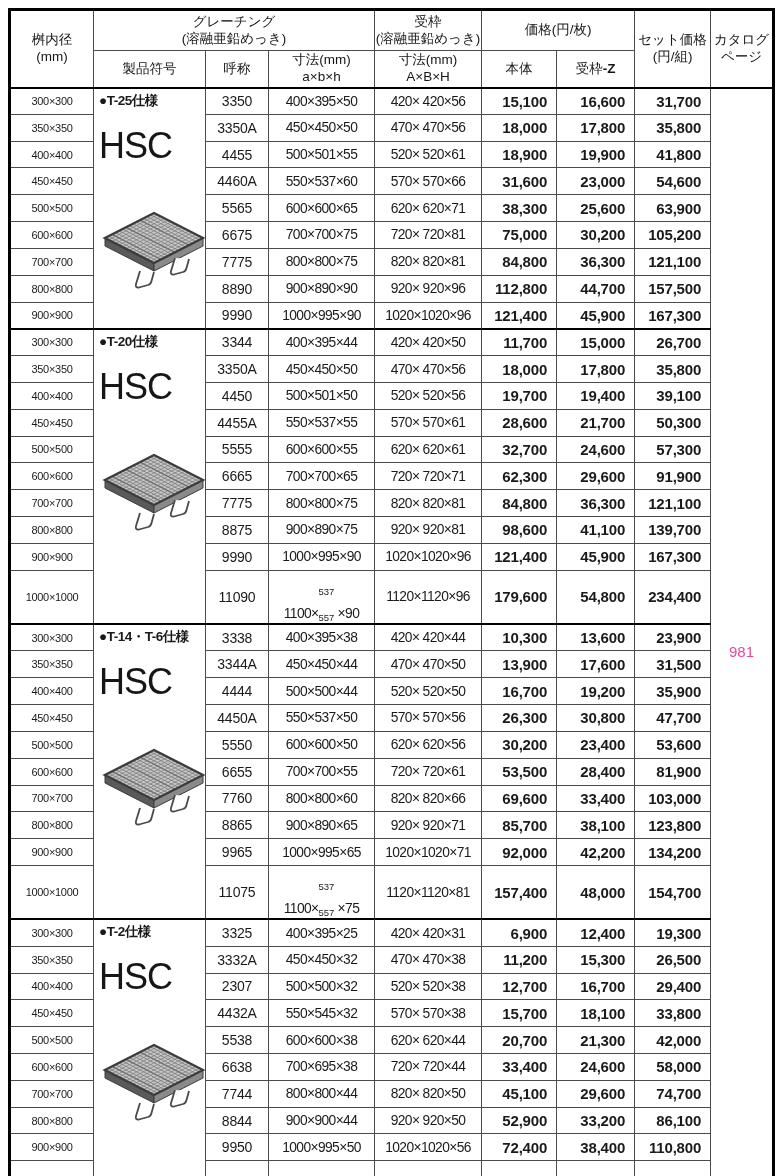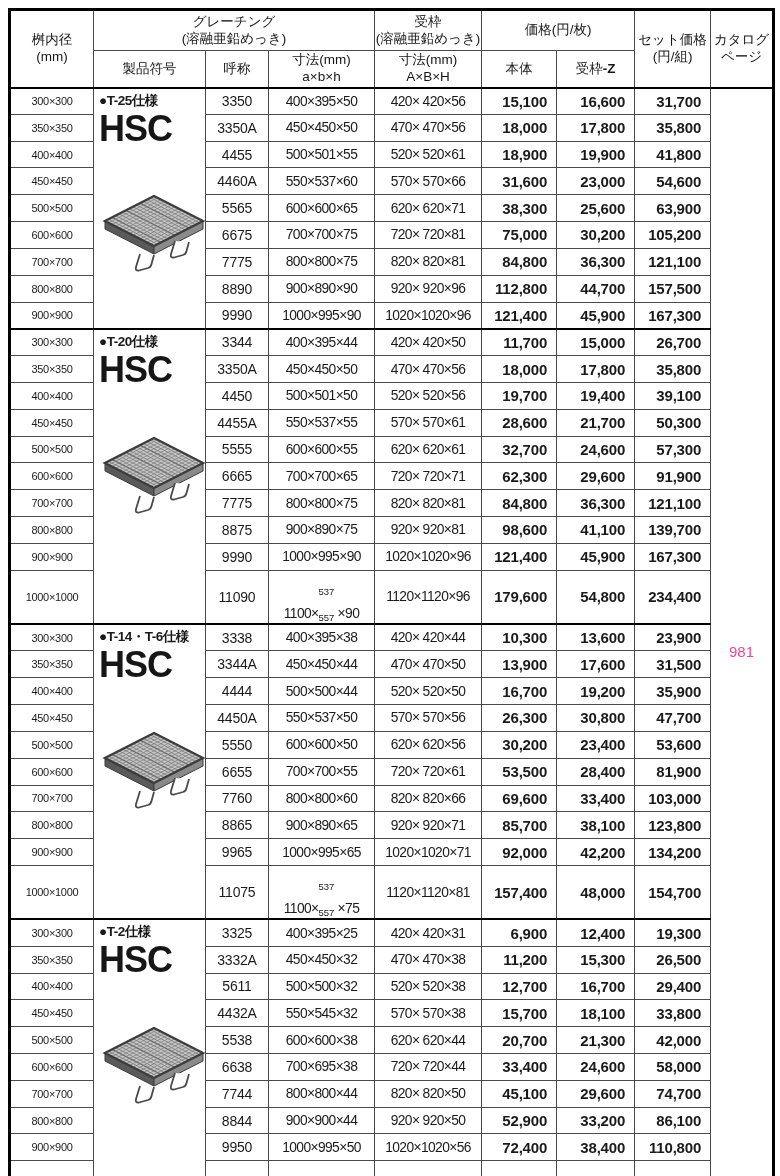--- a/index.html
+++ b/index.html
@@ -30,21 +30,21 @@
   thead th.grp-bottom{border-bottom:1px solid #4a4a4a;}
   tbody tr{height:26.82px;}
   tbody tr.section-start td{border-top:2.2px solid #000;}
   td.c-size{font-size:11px;text-align:center;letter-spacing:-0.3px;white-space:nowrap;}
   td.c-name{font-size:14px;text-align:center;letter-spacing:-0.2px;}
   td.c-dim{font-size:13.8px;text-align:center;letter-spacing:-0.6px;white-space:pre;}
   td.c-price{font-size:15px;font-weight:bold;text-align:right;padding-right:9px;letter-spacing:-0.2px;white-space:nowrap;}
   td.catalog-cell{font-size:15px;text-align:center;vertical-align:middle;color:#ec4899;}
   td.spec-cell{vertical-align:top;padding:3px 0 0 5px;}
   .spec-label{font-size:13.5px;font-weight:bold;letter-spacing:-0.5px;white-space:nowrap;}
-  .brand{font-size:36px;font-weight:bold;line-height:1.02;letter-spacing:-1px;margin-top:1px;color:#161616;}
+  .brand{font-size:36px;font-weight:normal;line-height:1.02;letter-spacing:-1px;margin-top:18px;color:#161616;}
   .grating-wrap{margin-top:44px;text-align:center;}
   .frac{display:inline-block;vertical-align:-3px;font-size:9.5px;line-height:1.08;letter-spacing:0;text-align:center;}
   .frac span{display:block;margin-top:16px;}
   .bz{font-weight:bold;}
 </style>
 </head>
 <body>
 
 <div class="page">
 
@@ -543,21 +543,21 @@
           <td class="c-size">350×350</td>
           <td class="c-name">3332A</td>
           <td class="c-dim">450×450×32</td>
           <td class="c-dim">470× 470×38</td>
           <td class="c-price">11,200</td>
           <td class="c-price">15,300</td>
           <td class="c-price">26,500</td>
         </tr>
         <tr>
           <td class="c-size">400×400</td>
-          <td class="c-name">5611</td>
+          <td class="c-name">2307</td>
           <td class="c-dim">500×500×32</td>
           <td class="c-dim">520× 520×38</td>
           <td class="c-price">12,700</td>
           <td class="c-price">16,700</td>
           <td class="c-price">29,400</td>
         </tr>
         <tr>
           <td class="c-size">450×450</td>
           <td class="c-name">4432A</td>
           <td class="c-dim">550×545×32</td>

